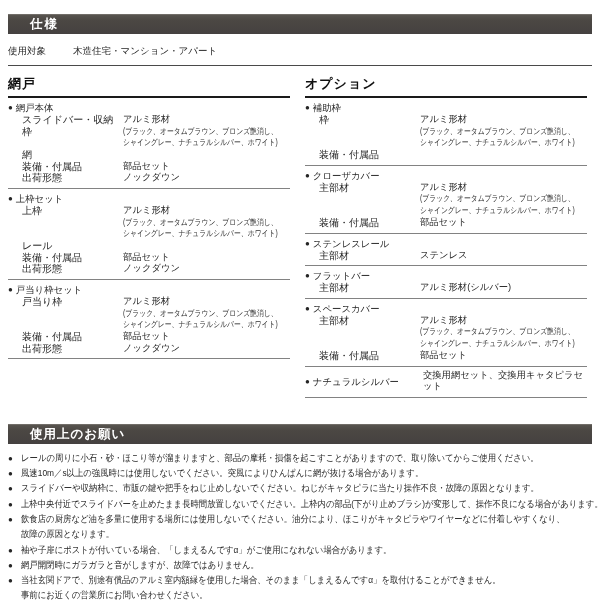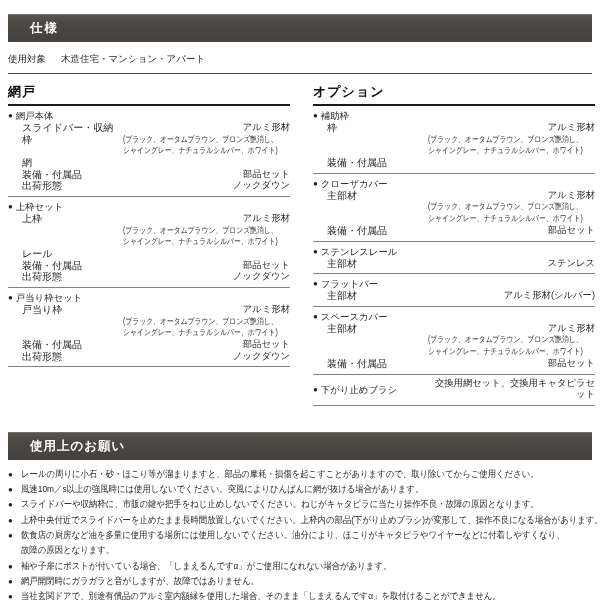--- a/index.html
+++ b/index.html
@@ -3,45 +3,45 @@
 <meta charset="utf-8">
 <style>
   html,body{margin:0;padding:0;}
   body{
     width:600px;height:600px;overflow:hidden;background:#ffffff;
     font-family:"Liberation Sans",sans-serif;color:#262626;
     -webkit-font-smoothing:antialiased;
   }
   .page{padding:14px 8px 0 8px;}
   .bar{
-    height:28px;display:flex;align-items:center;
+    height:20px;display:flex;align-items:center;
     background:linear-gradient(#58544f 0%,#4b4743 30%,#454140 100%);
     border-top:1px solid #716d68;box-sizing:border-box;
     color:#ffffff;font-weight:bold;font-size:12.5px;letter-spacing:2px;
     padding-left:22px;
   }
   .ut-row{
-    display:flex;align-items:baseline;gap:15px;
+    display:flex;align-items:baseline;gap:27px;
     margin-top:11px;padding:0 0 7px 0;border-bottom:1px solid #4a4a4a;
     font-size:9.5px;
   }
-  .cols{display:flex;gap:23px;margin-top:7px;}
+  .cols{display:flex;gap:15px;margin-top:7px;}
   .col{width:282px;flex:none;}
   .col-title{
     font-size:13px;font-weight:bold;letter-spacing:1px;
     padding:2px 0 3px 0;border-bottom:2px solid #1a1a1a;color:#111;
   }
   .sec{border-bottom:1px solid #828282;padding:3px 0 4px 0;}
   .shead{display:flex;align-items:center;gap:3px;font-size:9.4px;line-height:13px;}
   .blt{font-size:8px;line-height:13px;flex:none;}
   .shead-cell{width:115px;flex:none;display:flex;align-items:center;gap:3px;box-sizing:border-box;}
   .row{display:flex;align-items:flex-start;}
   .lbl{width:115px;flex:none;box-sizing:border-box;padding-left:14px;font-size:10px;line-height:11.6px;}
   .val{flex:1;min-width:0;}
-  .vmain{font-size:9.3px;line-height:11.6px;text-align:right;}
+  .vmain{font-size:9.3px;line-height:11.6px;}
   .vnote{
     display:inline-block;font-size:8.3px;line-height:11.6px;white-space:pre;
     transform:scaleX(0.82);transform-origin:0 0;color:#2e2e2e;
   }
   .bar2{margin-top:26px;letter-spacing:1px;}
   .notes{margin-top:7px;}
   .note{display:flex;align-items:flex-start;}
   .nblt{width:13px;flex:none;font-size:8px;line-height:15.3px;}
   .ntext{
     display:inline-block;font-size:9.3px;line-height:15.3px;white-space:pre;
@@ -241,21 +241,21 @@
           <div class="val">
               <div class="vmain">部品セット</div>
             </div>
         </div>
       </div>
 
       <div class="sec">
         <div class="shead">
           <div class="shead-cell">
             <span class="blt">●</span>
-            <span>下がり止めブラシ</span>
+            <span>ナチュラルシルバー</span>
           </div>
           <div class="vmain">交換用網セット、交換用キャタピラセット</div>
         </div>
       </div>
     </div>
 
   </div>
 
   <div class="bar bar2">
     <span>使用上のお願い</span>

